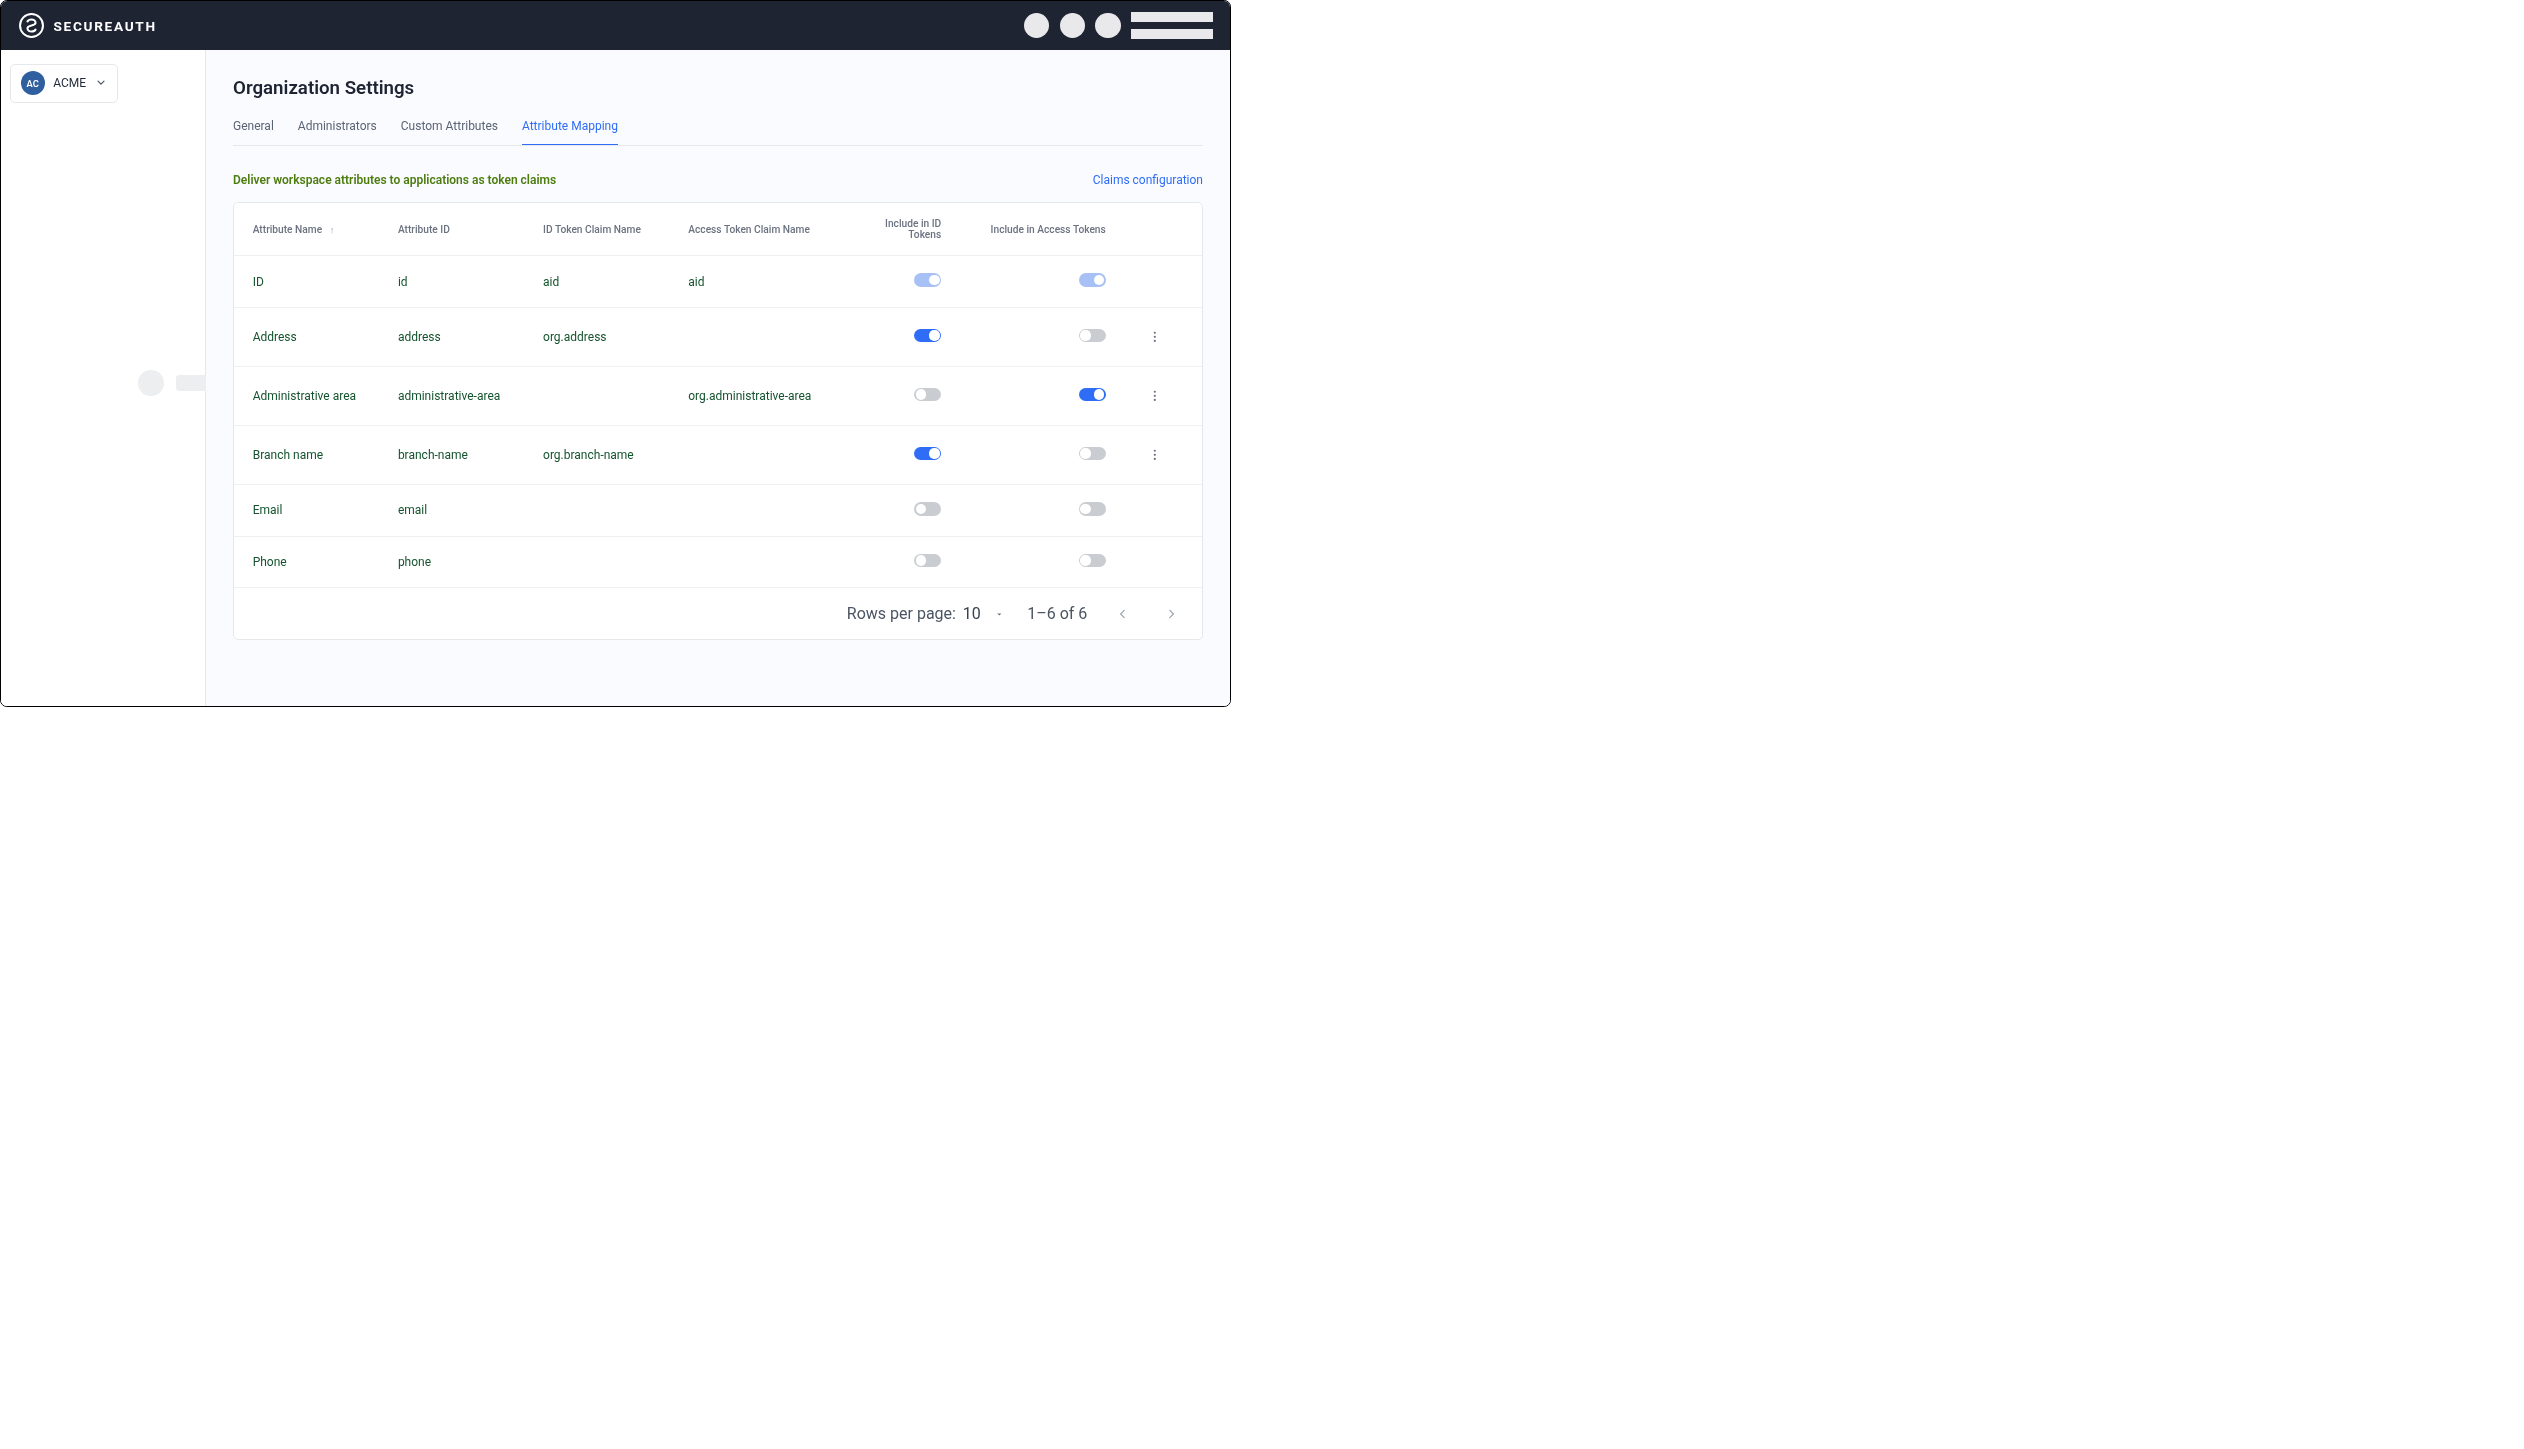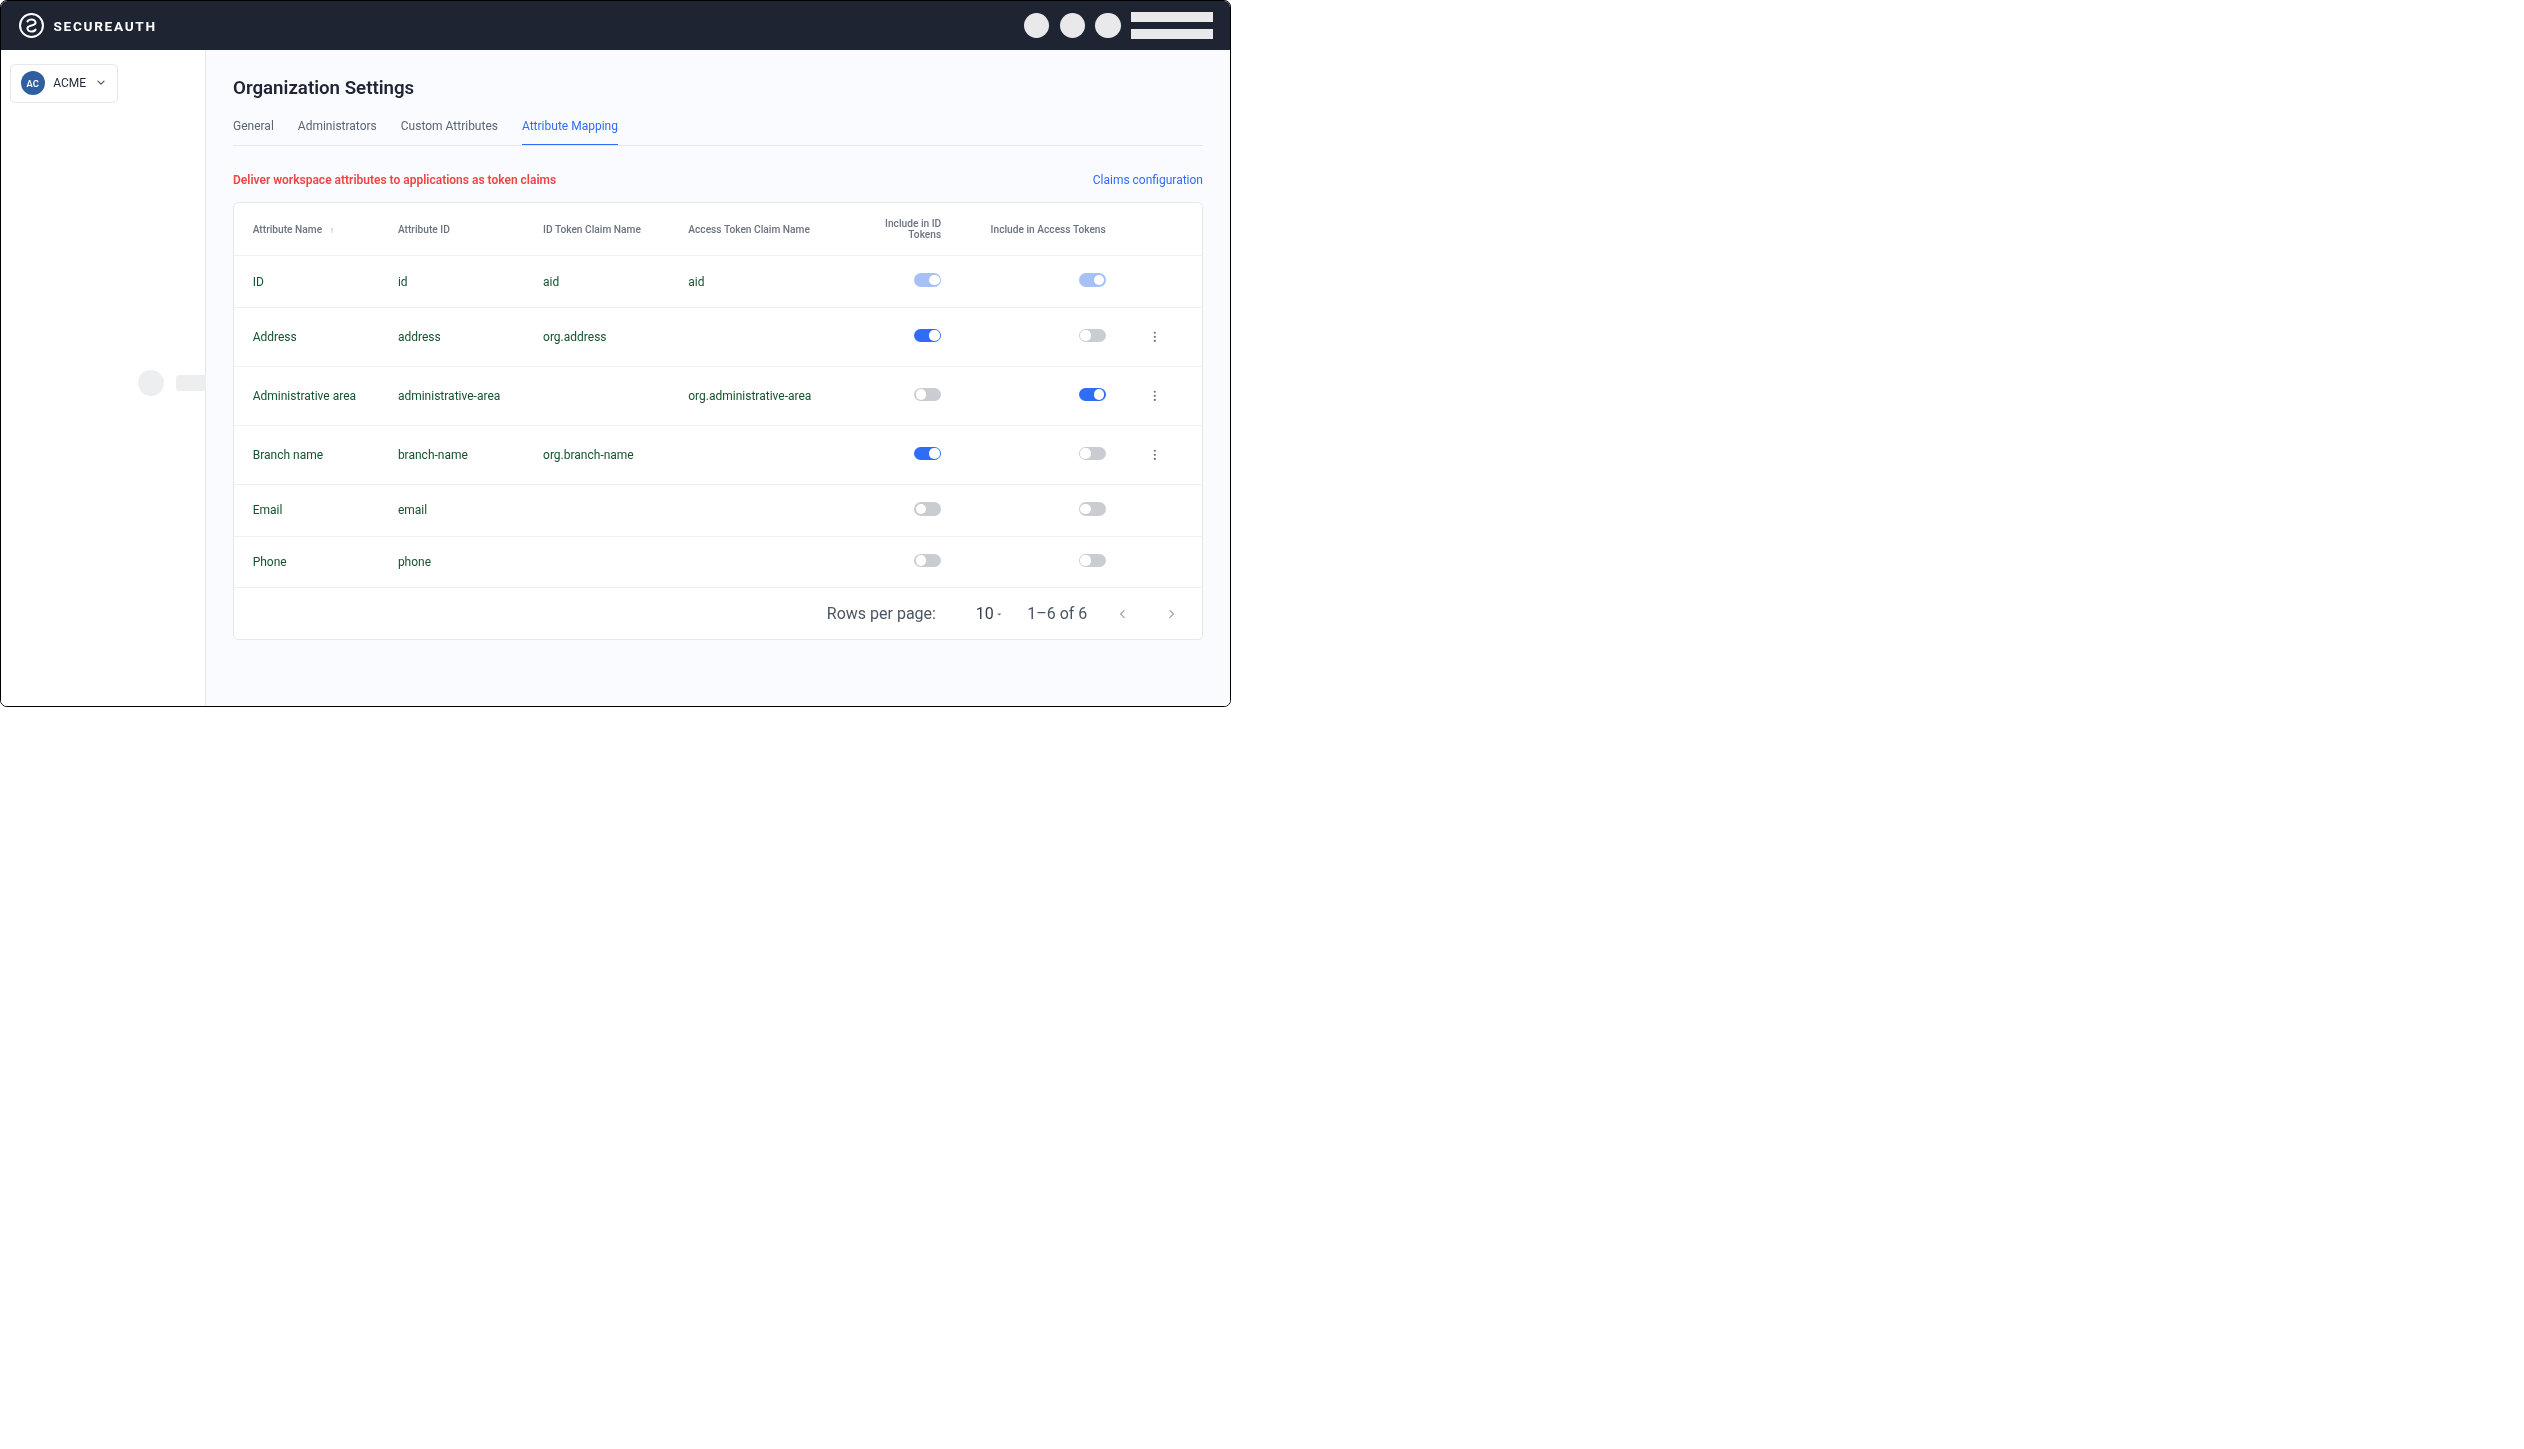--- a/index.html
+++ b/index.html
@@ -80,21 +80,21 @@
   .tabs { display: flex; gap: 24px; border-bottom: 0.8px solid #e5e7eb; }
   .tab {
     padding: 5.1px 0 10.2px 0; font-size: 12px; color: #5b6473; cursor: pointer;
     border-bottom: 1.7px solid transparent;
   }
   .tab.active { color: #2f6df6; border-bottom-color: #2f6df6; }
   .section-head {
     display: flex; justify-content: space-between; align-items: center;
     margin: 27px 0 15.3px 0;
   }
-  .section-title { font-size: 12px; font-weight: 600; color: #ef4444; }
+  .section-title { font-size: 12px; font-weight: 600; color: #4d7c0f; }
   .link { color: #2f6df6; font-size: 12px; cursor: pointer; }
   .card {
     background: #fff; border: 0.8px solid #e5e7eb; border-radius: 5.1px;
   }
   table { width: 100%; border-collapse: collapse; }
   thead th {
     text-align: left; font-size: 10.2px; font-weight: 500; color: #6b7280;
     padding: 15.3px 18.7px;
   }
   thead th .sort-icon { margin-left: 5.1px; color: #9ca3af; font-size: 9.3px; }
@@ -119,21 +119,21 @@
     width: 24px; height: 24px; display: flex; align-items: center; justify-content: center;
     color: #6b7280; cursor: pointer; border-radius: 50%;
   }
   .col-center { text-align: right; }
   .table-footer {
     display: flex; justify-content: flex-end; align-items: center;
     gap: 24px; padding: 13.6px 18.7px; border-top: 0.8px solid #eef0f3;
     font-size: 16px; color: #4b5563;
   }
   .rows-per { display: flex; align-items: center; gap: 6.8px; }
-  .select-lite { display: inline-flex; align-items: center; gap: 1px; cursor: pointer; color: #374151; margin-left: 33px; }
+  .select-lite { display: inline-flex; align-items: center; gap: 14px; cursor: pointer; color: #374151; }
   .pager-btn {
     width: 24px; height: 24px; display: flex; align-items: center; justify-content: center;
     color: #9ca3af; cursor: pointer;
   }
 </style>
 </head>
 <body>
 
 <div class="app">
 

